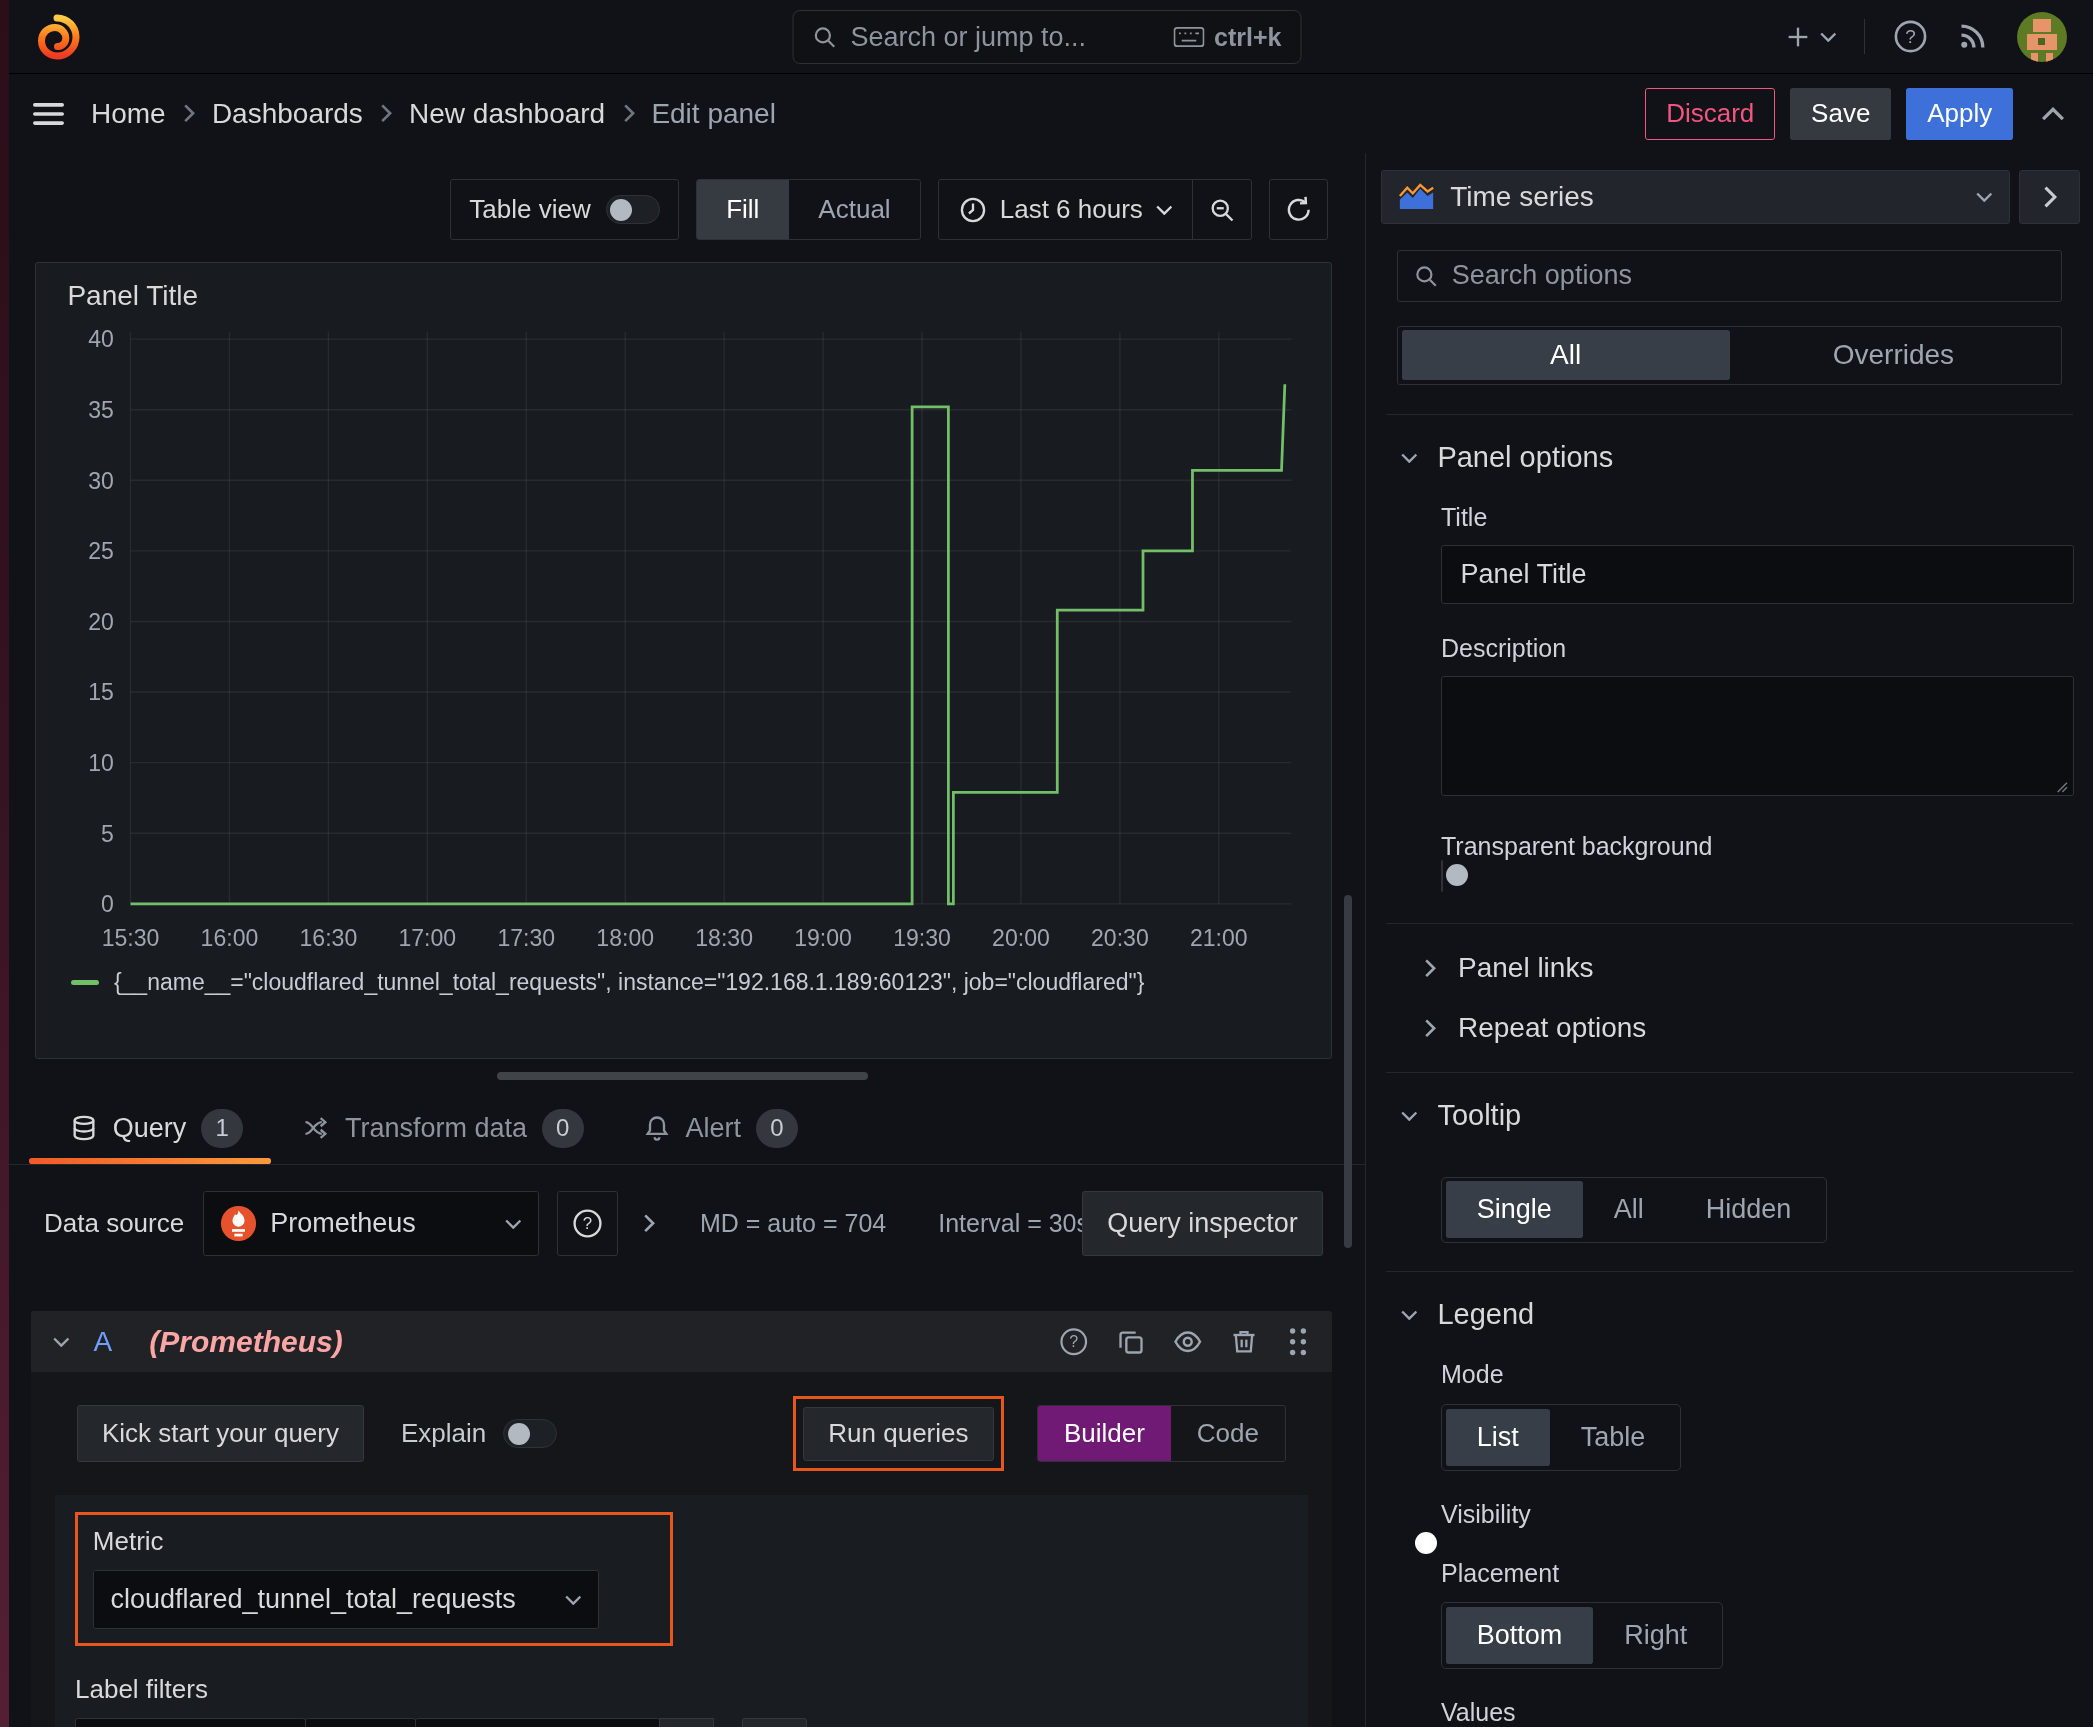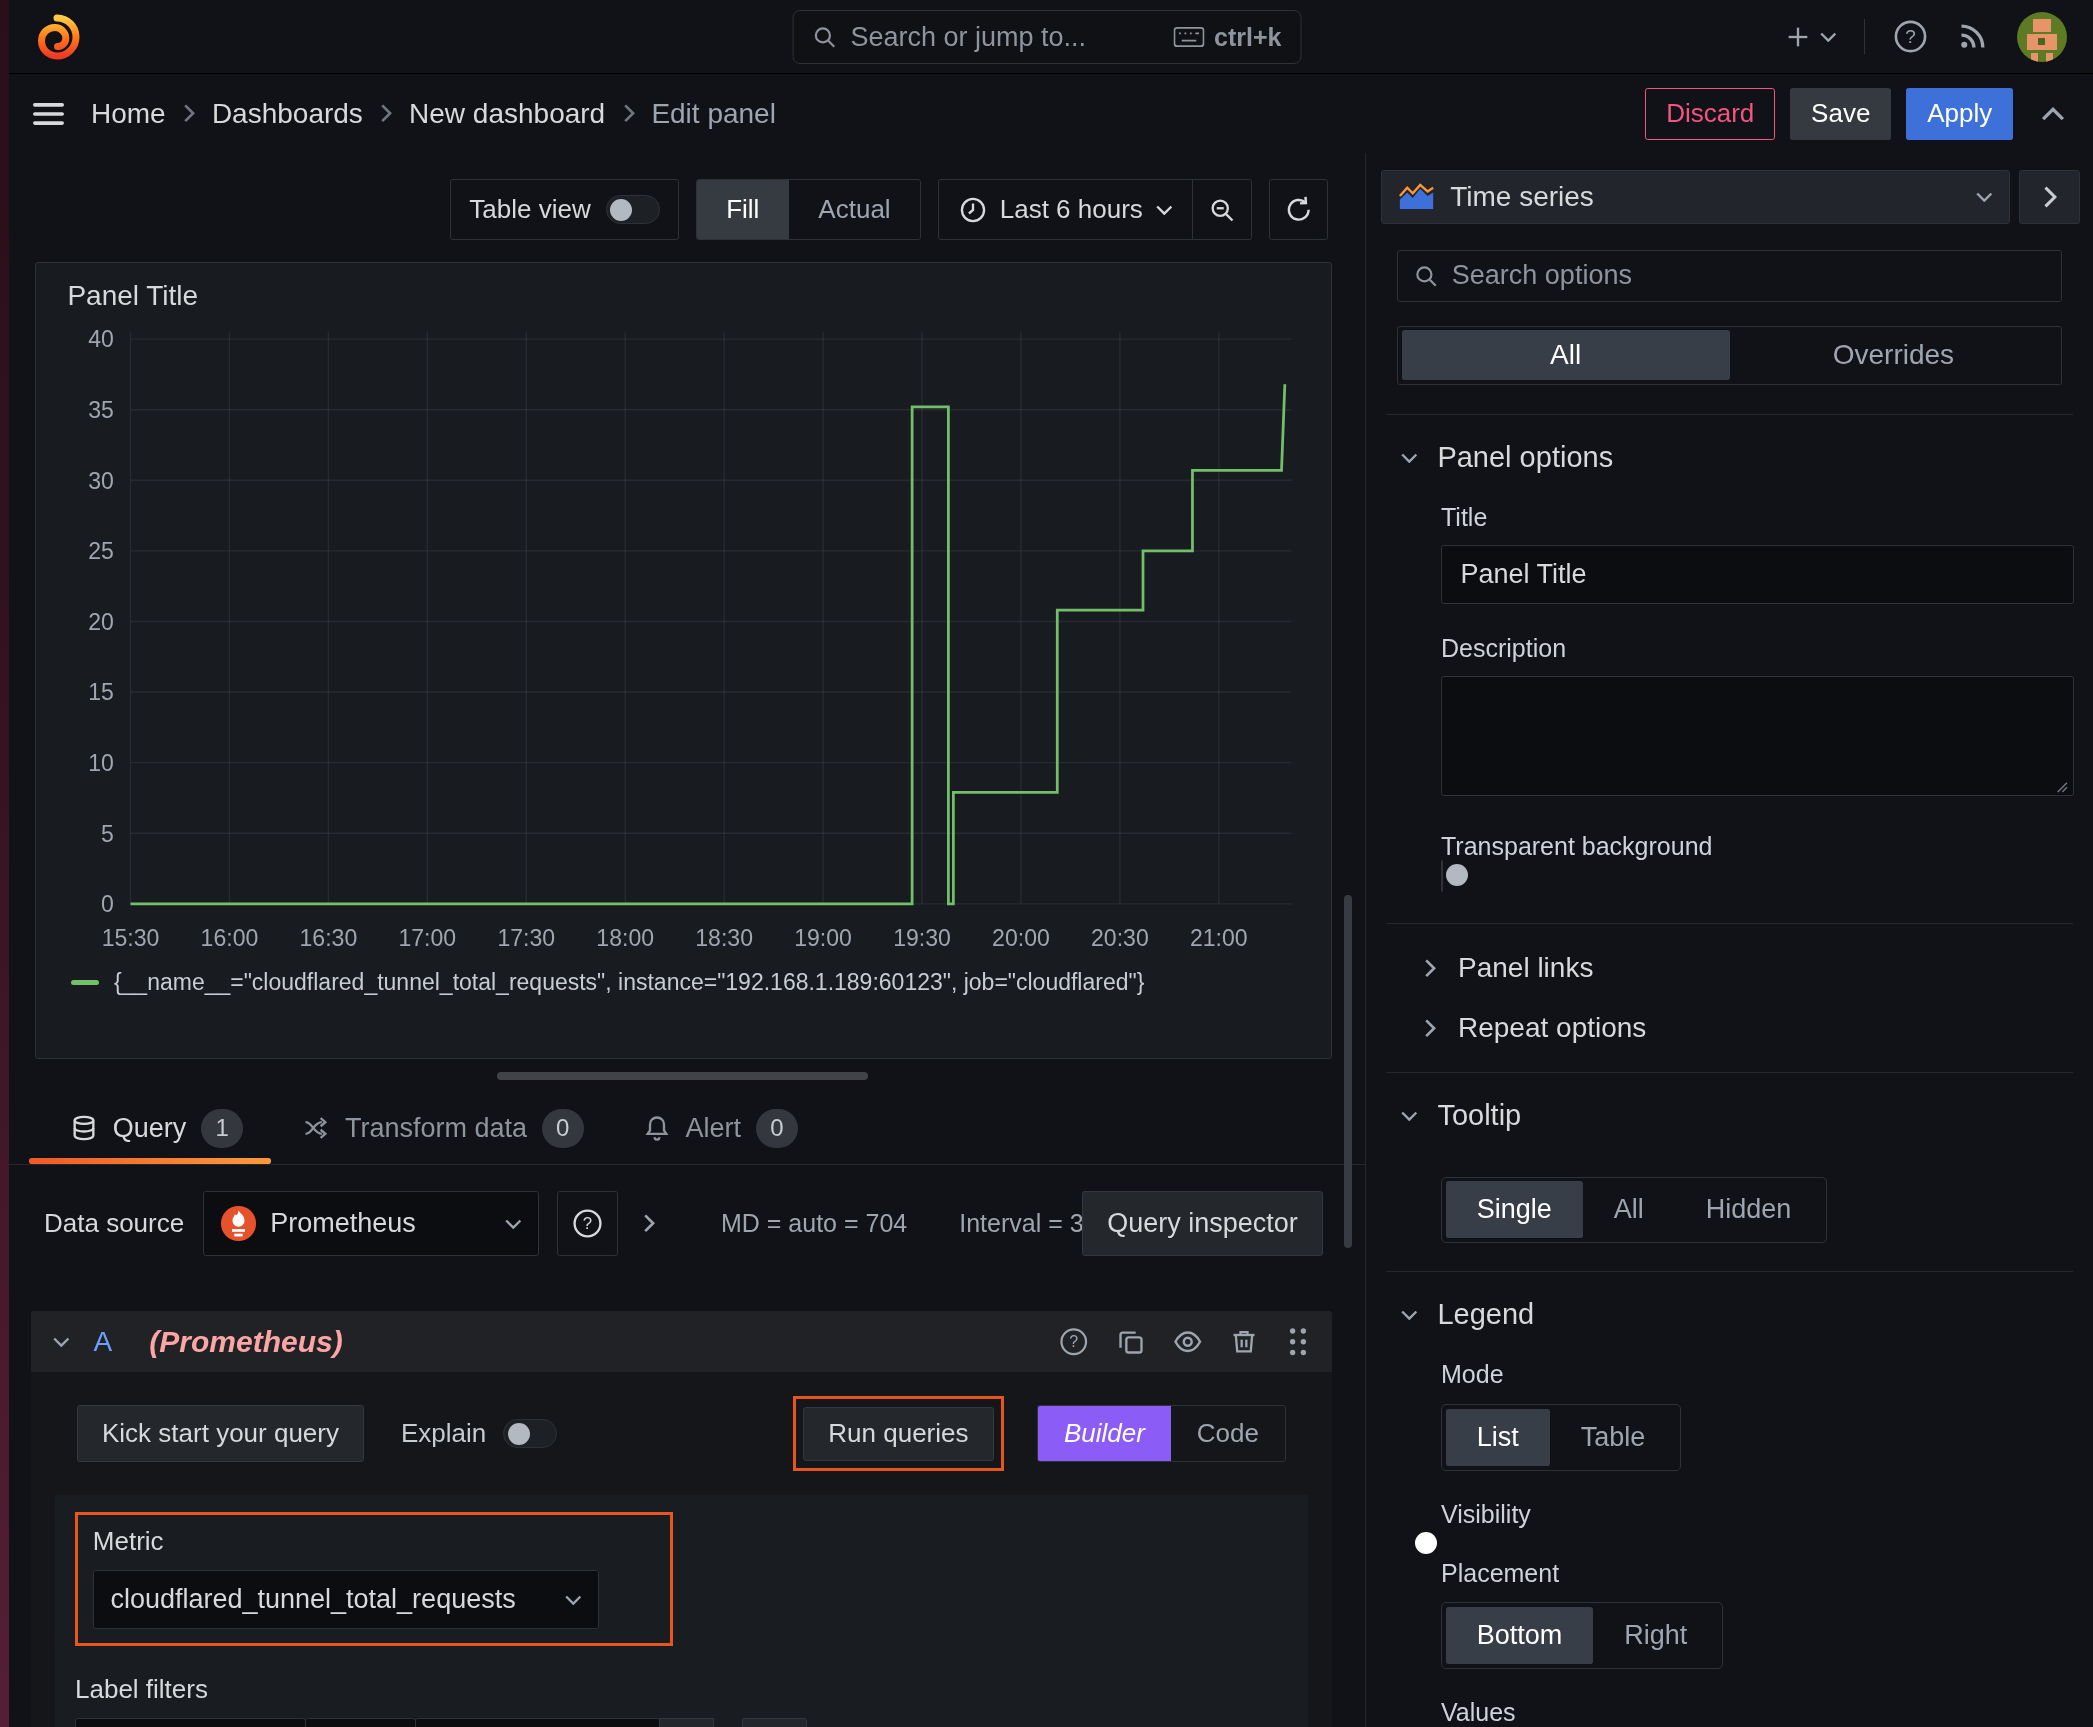--- a/index.html
+++ b/index.html
@@ -92,21 +92,21 @@
   .query-area { padding:24px 33px 0 31px; }
   .ds-row { display:flex; align-items:center; gap:18.5px; height:68px; position:relative; padding-left:13px; }
   .ds-label { font-size:26px; color:#d8d9da; }
   .select { background:#0c0d10; border:0.9px solid #2c3235; border-radius:2.8px; height:65px;
     display:flex; align-items:center; gap:13px; padding:0 16.6px; font-size:27px; color:#d8d9da; }
   .ds-select { width:336px;text-align:center; }
   .select .chev { margin-left:auto; color:#9da5b0; display:flex; }
   .icon-btn { height:65px; width:61px; border:0.9px solid #2c3235; border-radius:2.8px;
     display:flex; align-items:center; justify-content:center; color:#d8d9da; }
   .ds-chev { color:#9da5b0; margin-left:5.5px; display:flex; }
-  .ds-stats { position:absolute; left:690px; top:0; height:68px; display:flex; align-items:center;
+  .ds-stats { position:absolute; left:669px; top:0; height:68px; display:flex; align-items:center;
     gap:52px; font-size:25px; color:#9da5b0; white-space:nowrap; }
   .qi-btn { position:absolute; right:9.2px; top:1.8px; height:65px; padding:0 24px;
     background:#24272c; border:0.9px solid #34383e; border-radius:2.8px; font-size:27px; color:#d8d9da;
     display:flex; align-items:center; }
 
   .query-card { margin-top:54px; }
   .qc-header { height:61px; background:#202226; display:flex; align-items:center; gap:24px;
     padding:0 22px; border-radius:2.8px 2.8px 0 0; }
   .qc-header .chev { color:#9da5b0; display:flex; }
   .ref-id { color:#6e9fff; font-size:28px; font-weight:500; }
@@ -115,21 +115,21 @@
   .qc-body { background:#141619; padding:24px 24px 0 24px; }
   .qc-toolbar { display:flex; align-items:center; padding:0 22px; }
   .sm-btn { height:57px; padding:0 24px; background:#24272c; border:0.9px solid #34383e;
     border-radius:2.8px; font-size:26px; color:#d8d9da; display:flex; align-items:center; }
   .explain { display:flex; align-items:center; gap:16.6px; margin-left:37px; font-size:26px; color:#c7ccd3; }
   .spacer { flex:1; }
   .hl { border:3.7px solid #e8561e; }
   .run-wrap { padding:7.4px; margin-right:33px; }
   .seg2 { border:0.9px solid #2c3235; border-radius:2.8px; display:flex; overflow:hidden; height:57px; }
   .seg2 .opt { padding:0 26px; display:flex; align-items:center; font-size:26px; color:#9da5b0; }
-  .seg2 .opt.sel { background:#8b5cf6; color:#fff;font-style:italic; }
+  .seg2 .opt.sel { background:#701a75; color:#fff; }
 
   .editor-panel { margin-top:24px; background:#191c21; padding:16.6px 22px 28px 20px; min-height:236px; }
   .metric-wrap { width:598px; padding:11px 14.8px 14.8px 14.8px; }
   .f-label { font-size:26px; color:#d8d9da; margin-bottom:13px; }
   .metric-select { width:506px; height:59px; }
   .lf-block { margin-top:28px; }
   .lf-row { display:flex; align-items:center; }
   .lf-sel { height:59px; margin-right:-0.9px; }
   .w-label { width:231px; } .w-op { width:111px; } .w-val { width:245px; }
   .x-btn { width:55px; height:59px; background:#24272c; border:0.9px solid #34383e;

